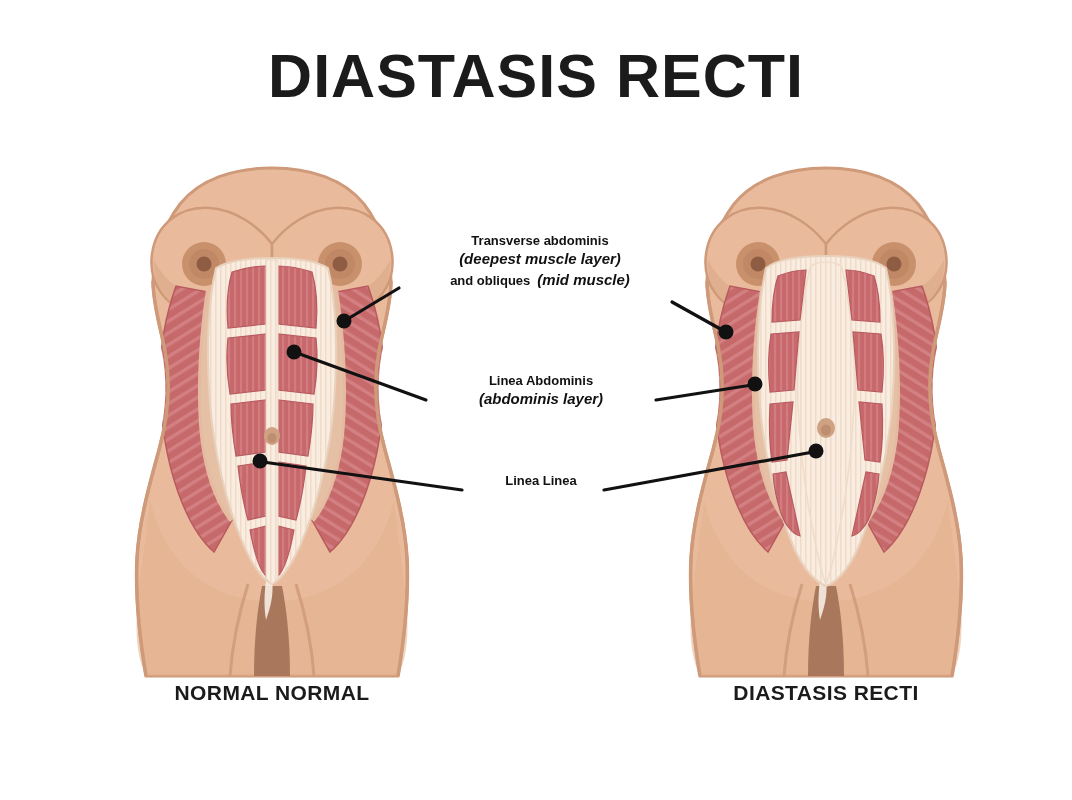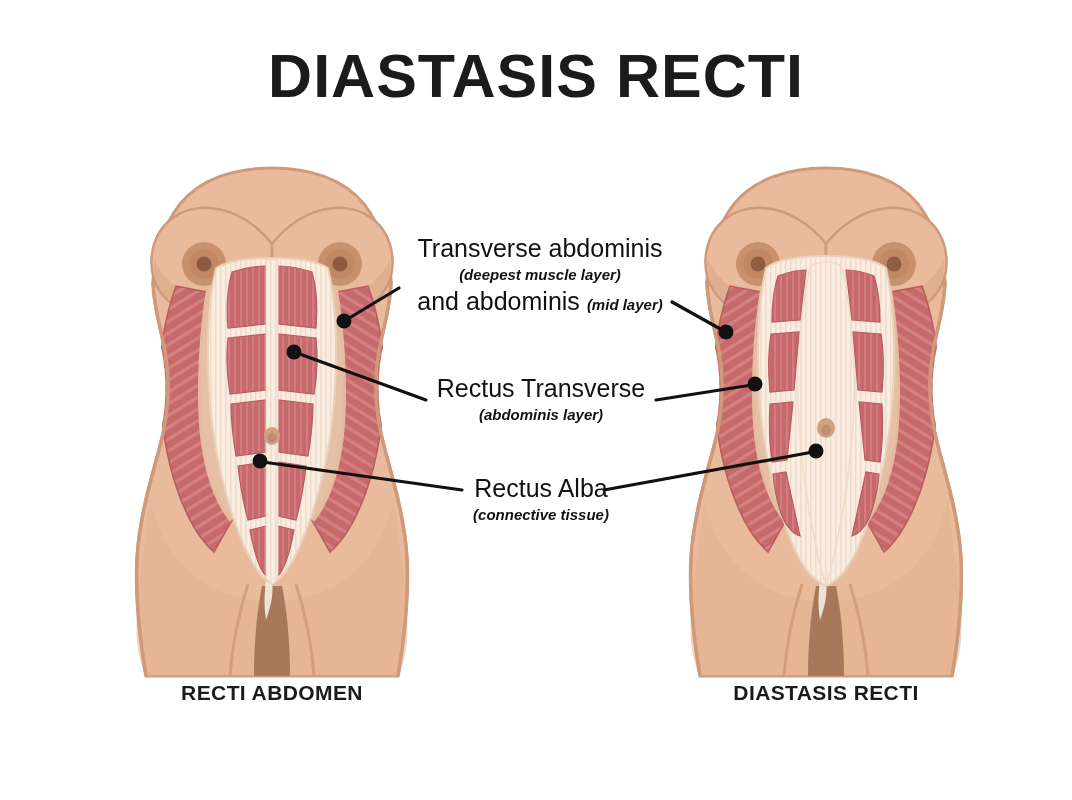--- a/index.html
+++ b/index.html
@@ -55,21 +55,21 @@
   
   .annot {
     position: absolute;
     font-family: "Liberation Sans", sans-serif;
     color: #111111;
     text-align: center;
     line-height: 1.32;
     white-space: nowrap;
   }
   .annot .ln { display: block; }
-  .annot .b  { font-weight: normal; font-size: 25px; }
+  .annot .b  { font-weight: bold; font-size: 13px; }
   .annot .i  { font-weight: bold; font-style: italic; font-size: 15px; }
 
   #annot-transverse { top: 232px; left: 396px; width: 288px; }
   #annot-rectus     { top: 372px; left: 416px; width: 250px; }
   #annot-linea      { top: 472px; left: 416px; width: 250px; }
 
   
   #art {
     position: absolute;
     top: 0; left: 0;
@@ -359,29 +359,28 @@
       <line x1="604" y1="490" x2="813" y2="452"></line>
       <circle cx="816" cy="451" r="7.5" stroke="none"></circle>
     </g>
   </svg>
 
   <div id="title">DIASTASIS RECTI</div>
 
   <div id="annot-transverse" class="annot">
     <span class="ln b">Transverse abdominis</span>
     <span class="ln i">(deepest muscle layer)</span>
-    <span class="ln"><span class="b">and abdominis</span><span class="i" style="margin-left:7px;">(mid layer)</span></span>
+    <span class="ln"><span class="b">and obliques</span><span class="i" style="margin-left:7px;">(mid muscle)</span></span>
   </div>
 
   <div id="annot-rectus" class="annot">
-    <span class="ln b">Rectus Transverse</span>
+    <span class="ln b">Linea Abdominis</span>
     <span class="ln i">(abdominis layer)</span>
   </div>
 
   <div id="annot-linea" class="annot">
-    <span class="ln b">Rectus Alba</span>
-    <span class="ln i">(connective tissue)</span>
+    <span class="ln b">Linea Linea</span>
   </div>
 
-  <div id="caption-left" class="caption">RECTI ABDOMEN</div>
+  <div id="caption-left" class="caption">NORMAL NORMAL</div>
   <div id="caption-right" class="caption">DIASTASIS RECTI</div>
 
 </div>
 
 </body></html>

